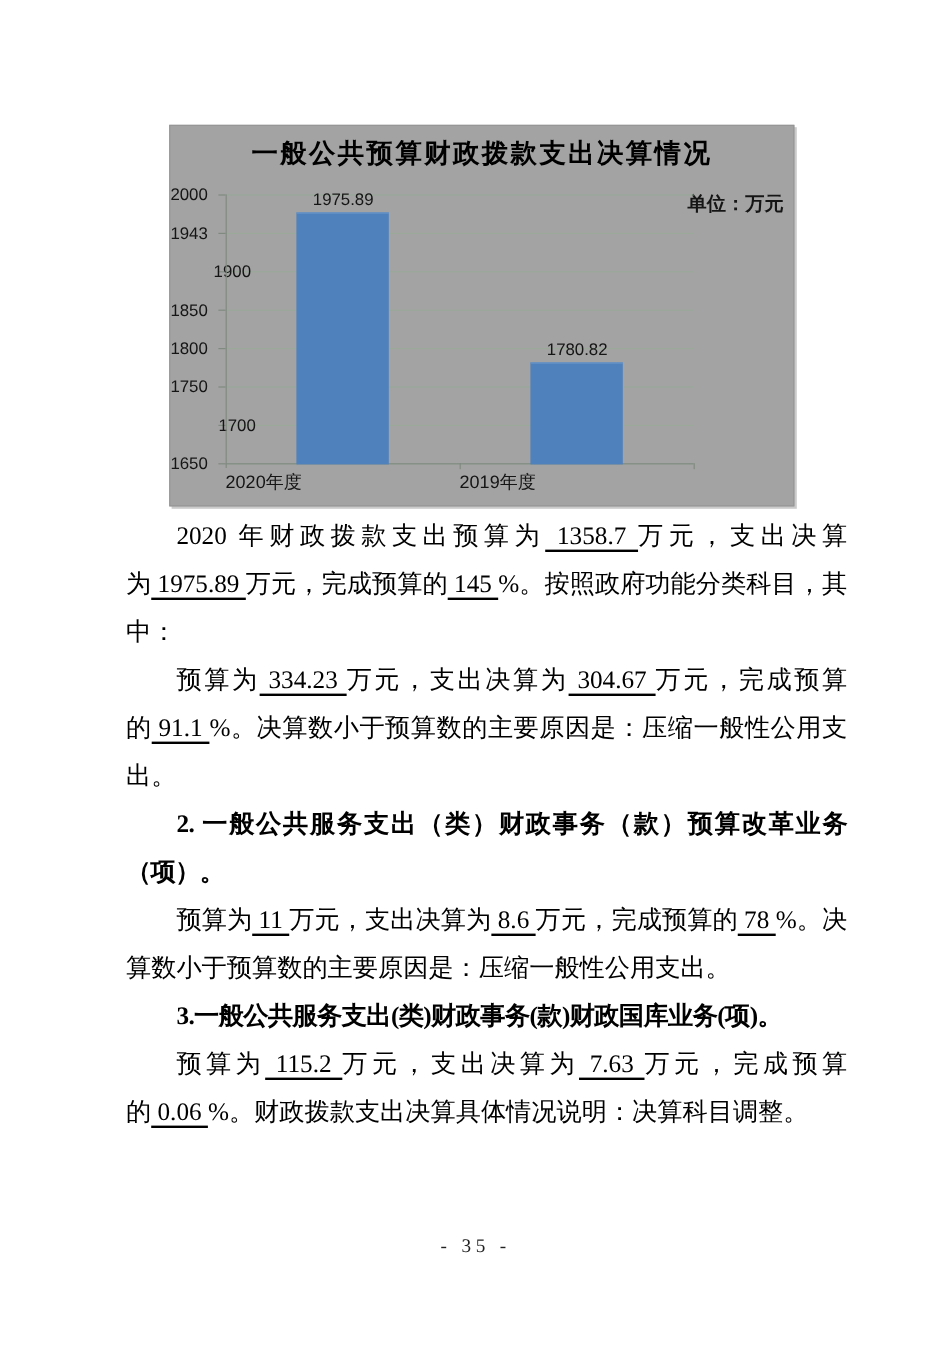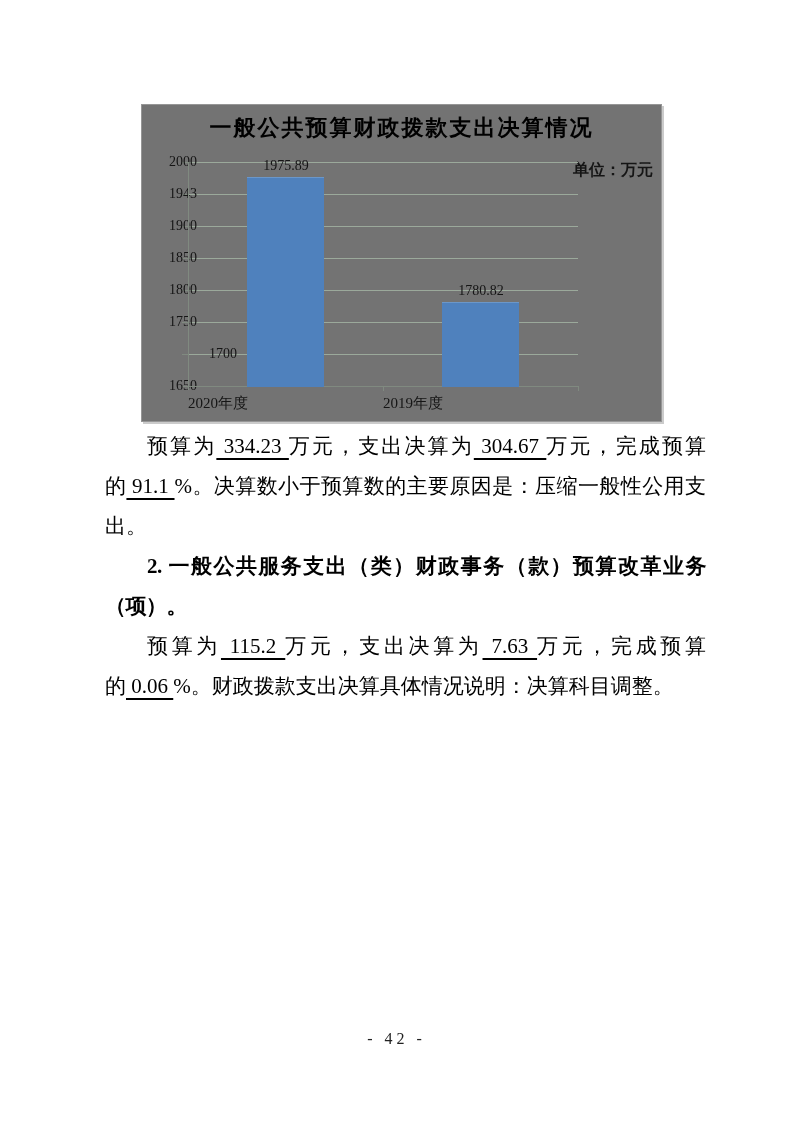--- a/index.html
+++ b/index.html
@@ -3,33 +3,33 @@
 <meta charset="utf-8">
 <style>
   html,body{margin:0;padding:0;background:#fff;}
   .page{
     position:relative;width:793px;height:1122px;background:#ffffff;
     font-family:"Liberation Serif","DejaVu Serif",serif;color:#000;overflow:hidden;
   }
   
   .chart{
     position:absolute;left:141px;top:104px;width:519px;height:316px;
-    background:#737373;border:1px solid #969696;
+    background:#a3a3a3;border:1px solid #969696;
     box-shadow:2px 2px 0 rgba(140,140,140,.45);
-    font-family:Liberation Serif, serif;color:#151515;
+    font-family:Liberation Sans, sans-serif;color:#151515;
   }
   .chart-title{
     position:absolute;left:0;right:0;top:8px;text-align:center;
     font-size:22px;font-weight:bold;letter-spacing:2px;color:#000;
   }
   .chart-unit{position:absolute;right:8px;top:55px;font-size:16px;font-weight:bold;}
   .gridline{position:absolute;height:1px;background:#9ba99b;}
   .axis{position:absolute;background:#808a80;}
   .tickmark{position:absolute;background:#808a80;}
-  .ytick-label{position:absolute;left:16px;width:39px;text-align:right;font-size:14px;line-height:18px;}
+  .ytick-label{position:absolute;left:0;width:39px;font-size:14px;line-height:18px;}
   .bar{position:absolute;background:#4f81bd;border-top:1px solid #6b97c9;}
   .bar-label{position:absolute;width:110px;text-align:center;font-size:14px;line-height:18px;}
   .cat-label{position:absolute;text-align:left;font-size:15px;line-height:20px;}
   
   .content{
     position:absolute;left:105px;top:426px;width:601px;
     font-size:21px;line-height:40px;text-align:justify;color:#000;
   }
   .content p{margin:0;text-indent:2em;}
   .content p.bold{font-weight:bold;letter-spacing:-0.5px;}
@@ -49,21 +49,21 @@
     <div class="chart-unit">单位：万元</div>
     <div id="plot-layer">
         <div class="gridline" style="left: 46px; top: 57px; width: 390px;"></div>
         <div class="tickmark" style="left: 40px; top: 57px; width: 6px; height: 1px;"></div>
         <div class="ytick-label" style="top: 48px;">2000</div>
         <div class="gridline" style="left: 46px; top: 89px; width: 390px;"></div>
         <div class="tickmark" style="left: 40px; top: 89px; width: 6px; height: 1px;"></div>
         <div class="ytick-label" style="top: 80px;">1943</div>
         <div class="gridline" style="left: 46px; top: 121px; width: 390px;"></div>
         <div class="tickmark" style="left: 40px; top: 121px; width: 6px; height: 1px;"></div>
-        <div class="ytick-label" style="top: 112px;">1900</div>
+        <div class="ytick-label" style="top: 112px; margin-left: 36px;">1900</div>
         <div class="gridline" style="left: 46px; top: 153px; width: 390px;"></div>
         <div class="tickmark" style="left: 40px; top: 153px; width: 6px; height: 1px;"></div>
         <div class="ytick-label" style="top: 144px;">1850</div>
         <div class="gridline" style="left: 46px; top: 185px; width: 390px;"></div>
         <div class="tickmark" style="left: 40px; top: 185px; width: 6px; height: 1px;"></div>
         <div class="ytick-label" style="top: 176px;">1800</div>
         <div class="gridline" style="left: 46px; top: 217px; width: 390px;"></div>
         <div class="tickmark" style="left: 40px; top: 217px; width: 6px; height: 1px;"></div>
         <div class="ytick-label" style="top: 208px;">1750</div>
         <div class="gridline" style="left: 46px; top: 249px; width: 390px;"></div>
@@ -79,20 +79,23 @@
         <div class="cat-label" style="left: 46px; top: 288px; width: 195px;">2020年度</div>
         <div class="tickmark" style="left: 241px; top: 281px; width: 1px; height: 5px;"></div>
         <div class="bar" style="left: 300px; top: 197px; width: 77px; height: 84px; background: rgb(79, 129, 189);"></div>
         <div class="bar-label" style="left: 284px; top: 177px;">1780.82</div>
         <div class="cat-label" style="left: 241px; top: 288px; width: 195px;">2019年度</div>
         <div class="tickmark" style="left: 436px; top: 281px; width: 1px; height: 5px;"></div>
       </div>
   </div>
 
   <div class="content">
+      <p><span>2020 年财政拨款支出预算为</span><span class="u">&nbsp;1358.7&nbsp;</span><span>万元，支出决算为</span><span class="u">&nbsp;1975.89&nbsp;</span><span>万元，完成预算的</span><span class="u">&nbsp;145&nbsp;</span><span>%。按照政府功能分类科目，其中：</span></p>
       <p><span>预算为</span><span class="u">&nbsp;334.23&nbsp;</span><span>万元，支出决算为</span><span class="u">&nbsp;304.67&nbsp;</span><span>万元，完成预算的</span><span class="u">&nbsp;91.1&nbsp;</span><span>%。决算数小于预算数的主要原因是：压缩一般性公用支出。</span></p>
       <p class="bold"><span>2. 一般公共服务支出（类）财政事务（款）预算改革业务（项）。</span></p>
+      <p><span>预算为</span><span class="u">&nbsp;11&nbsp;</span><span>万元，支出决算为</span><span class="u">&nbsp;8.6&nbsp;</span><span>万元，完成预算的</span><span class="u">&nbsp;78&nbsp;</span><span>%。决算数小于预算数的主要原因是：压缩一般性公用支出。</span></p>
+      <p class="bold"><span>3.一般公共服务支出(类)财政事务(款)财政国库业务(项)。</span></p>
       <p><span>预算为</span><span class="u">&nbsp;115.2&nbsp;</span><span>万元，支出决算为</span><span class="u">&nbsp;7.63&nbsp;</span><span>万元，完成预算的</span><span class="u">&nbsp;0.06&nbsp;</span><span>%。财政拨款支出决算具体情况说明：决算科目调整。</span></p>
     </div>
 
-  <div class="footer">- 42 -</div>
+  <div class="footer">- 35 -</div>
 
 </div>
 
 </body></html>

